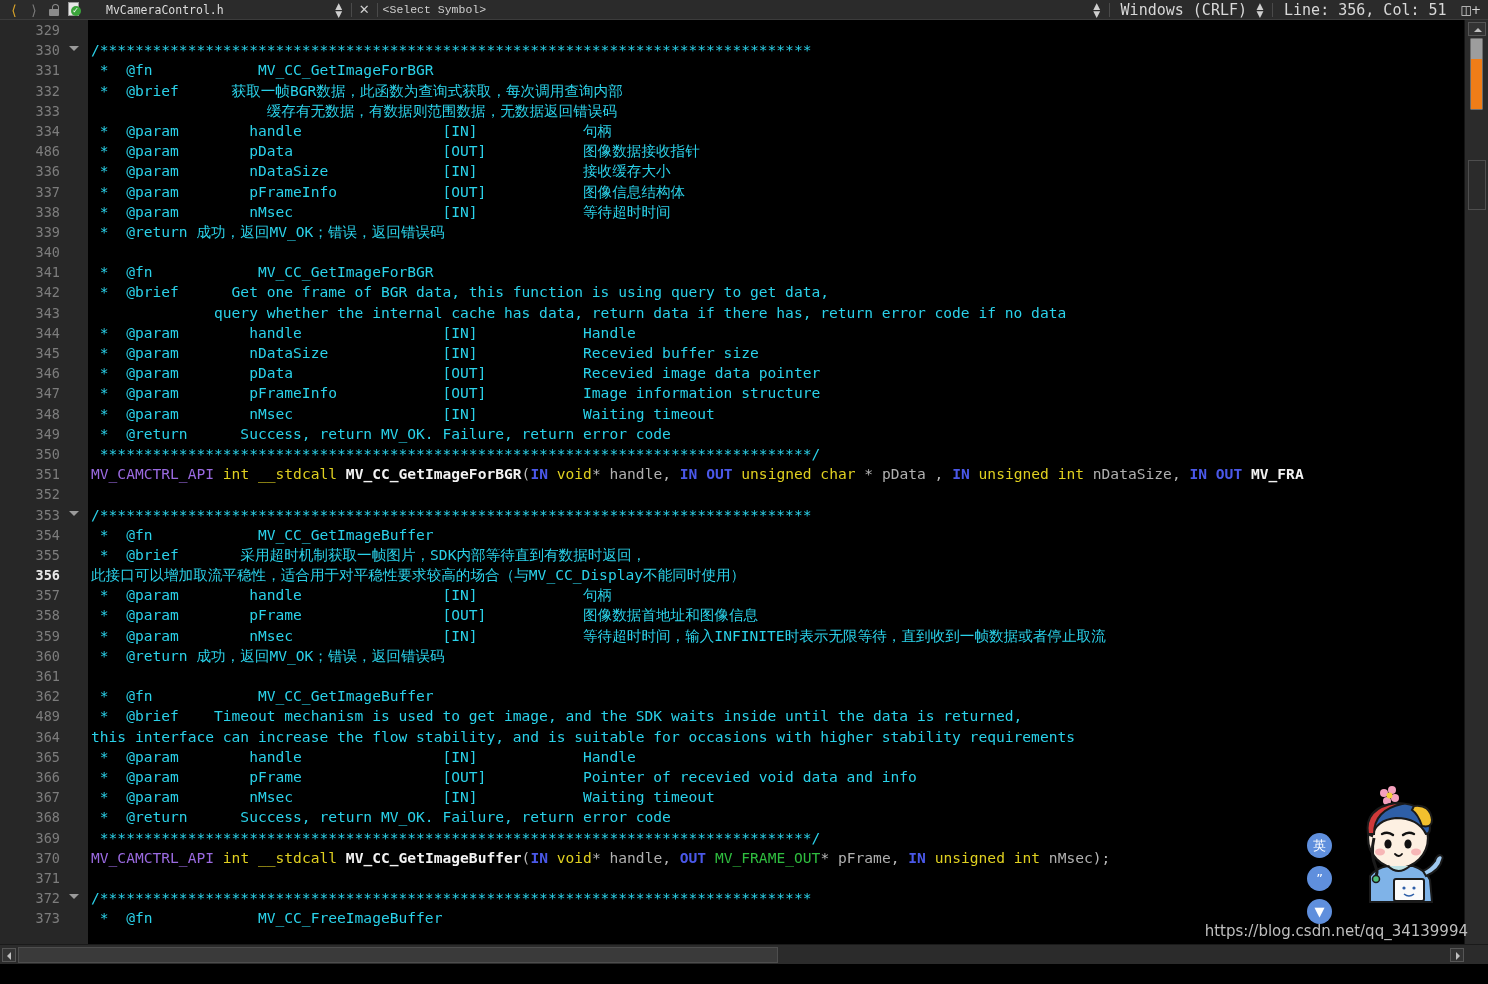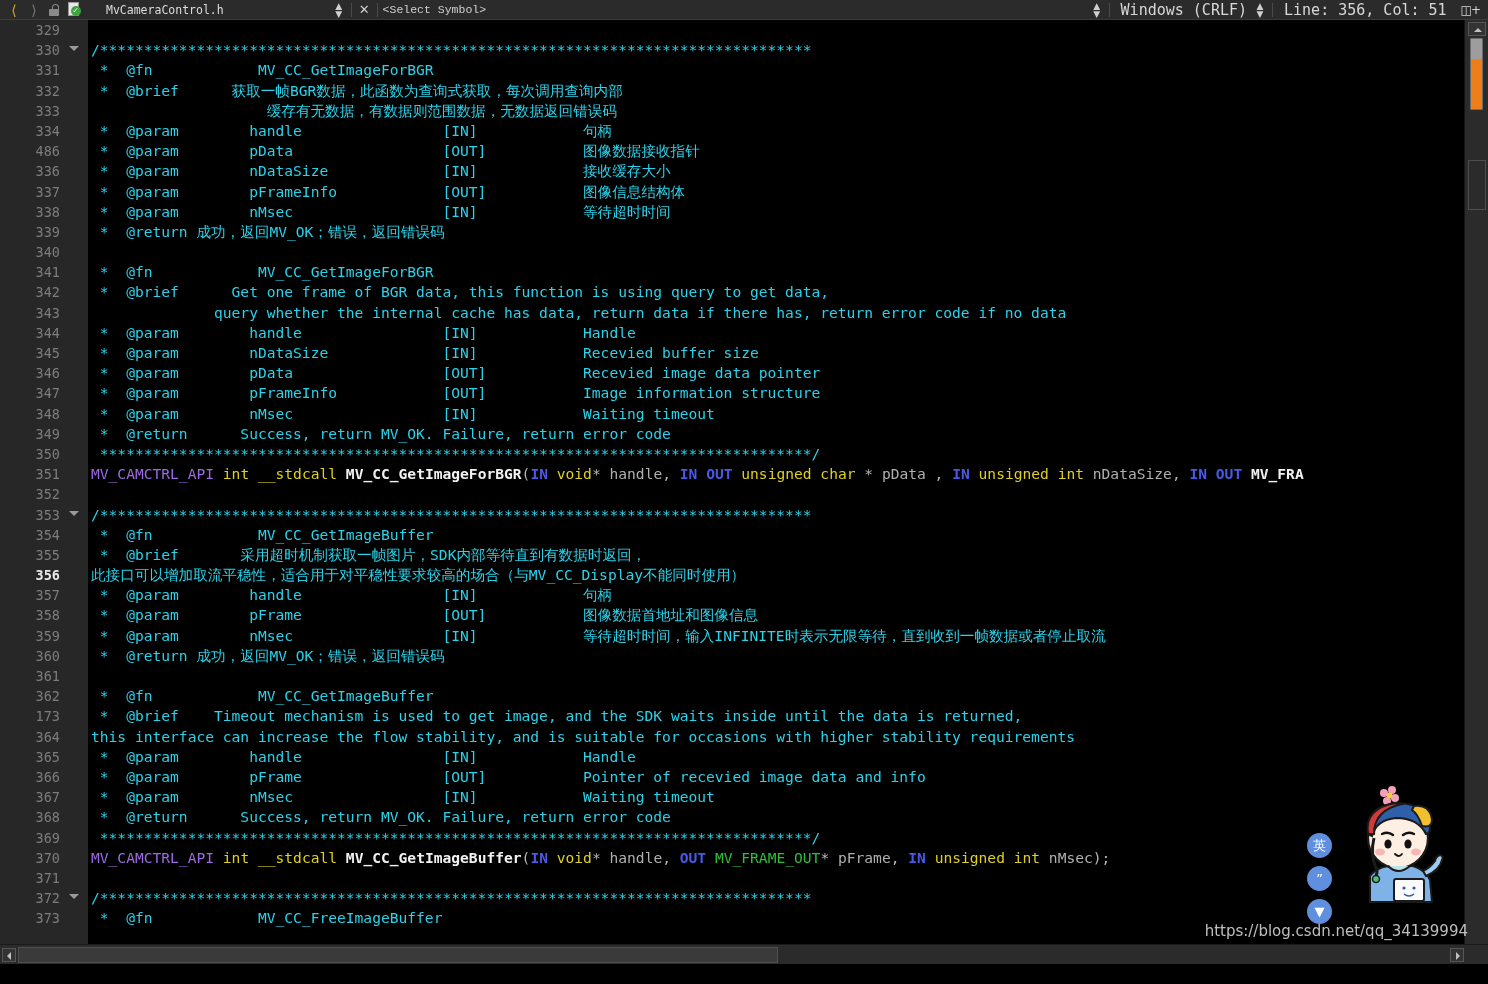--- a/index.html
+++ b/index.html
@@ -435,21 +435,21 @@
       <div class="gnum">353<span class="fold"></span></div>
       <div class="gnum">354</div>
       <div class="gnum">355</div>
       <div class="gnum current">356</div>
       <div class="gnum">357</div>
       <div class="gnum">358</div>
       <div class="gnum">359</div>
       <div class="gnum">360</div>
       <div class="gnum">361</div>
       <div class="gnum">362</div>
-      <div class="gnum">173</div>
+      <div class="gnum">489</div>
       <div class="gnum">364</div>
       <div class="gnum">365</div>
       <div class="gnum">366</div>
       <div class="gnum">367</div>
       <div class="gnum">368</div>
       <div class="gnum">369</div>
       <div class="gnum">370</div>
       <div class="gnum">371</div>
       <div class="gnum">372<span class="fold"></span></div>
       <div class="gnum">373</div>
@@ -485,21 +485,21 @@
       <div class="line"><span class="cmt">此接口可以增加取流平稳性，适合用于对平稳性要求较高的场合（与MV_CC_Display不能同时使用）</span></div>
       <div class="line"><span class="cmt"> *  @param        handle                [IN]            句柄</span></div>
       <div class="line"><span class="cmt"> *  @param        pFrame                [OUT]           图像数据首地址和图像信息</span></div>
       <div class="line"><span class="cmt"> *  @param        nMsec                 [IN]            等待超时时间，输入INFINITE时表示无限等待，直到收到一帧数据或者停止取流</span></div>
       <div class="line"><span class="cmt"> *  @return 成功，返回MV_OK；错误，返回错误码</span></div>
       <div class="line">&nbsp;</div>
       <div class="line"><span class="cmt"> *  @fn            MV_CC_GetImageBuffer</span></div>
       <div class="line"><span class="cmt"> *  @brief    Timeout mechanism is used to get image, and the SDK waits inside until the data is returned,</span></div>
       <div class="line"><span class="cmt">this interface can increase the flow stability, and is suitable for occasions with higher stability requirements</span></div>
       <div class="line"><span class="cmt"> *  @param        handle                [IN]            Handle</span></div>
-      <div class="line"><span class="cmt"> *  @param        pFrame                [OUT]           Pointer of recevied image data and info</span></div>
+      <div class="line"><span class="cmt"> *  @param        pFrame                [OUT]           Pointer of recevied void data and info</span></div>
       <div class="line"><span class="cmt"> *  @param        nMsec                 [IN]            Waiting timeout</span></div>
       <div class="line"><span class="cmt"> *  @return      Success, return MV_OK. Failure, return error code</span></div>
       <div class="line"><span class="cmt"> *********************************************************************************/</span></div>
       <div class="line"><span class="macro">MV_CAMCTRL_API</span><span class="punct"> </span><span class="kw">int</span><span class="punct"> </span><span class="kw">__stdcall</span><span class="punct"> </span><span class="fn">MV_CC_GetImageBuffer</span><span class="punct">(</span><span class="inout">IN</span><span class="punct"> </span><span class="kw">void</span><span class="punct">* </span><span class="ident">handle</span><span class="punct">, </span><span class="inout">OUT</span><span class="punct"> </span><span class="type">MV_FRAME_OUT</span><span class="punct">* </span><span class="ident">pFrame</span><span class="punct">, </span><span class="inout">IN</span><span class="punct"> </span><span class="kw">unsigned int</span><span class="punct"> </span><span class="ident">nMsec</span><span class="punct">);</span></div>
       <div class="line">&nbsp;</div>
       <div class="line"><span class="cmt">/*********************************************************************************</span></div>
       <div class="line"><span class="cmt"> *  @fn            MV_CC_FreeImageBuffer</span></div>
     </div>
 
   <div id="side-buttons">

